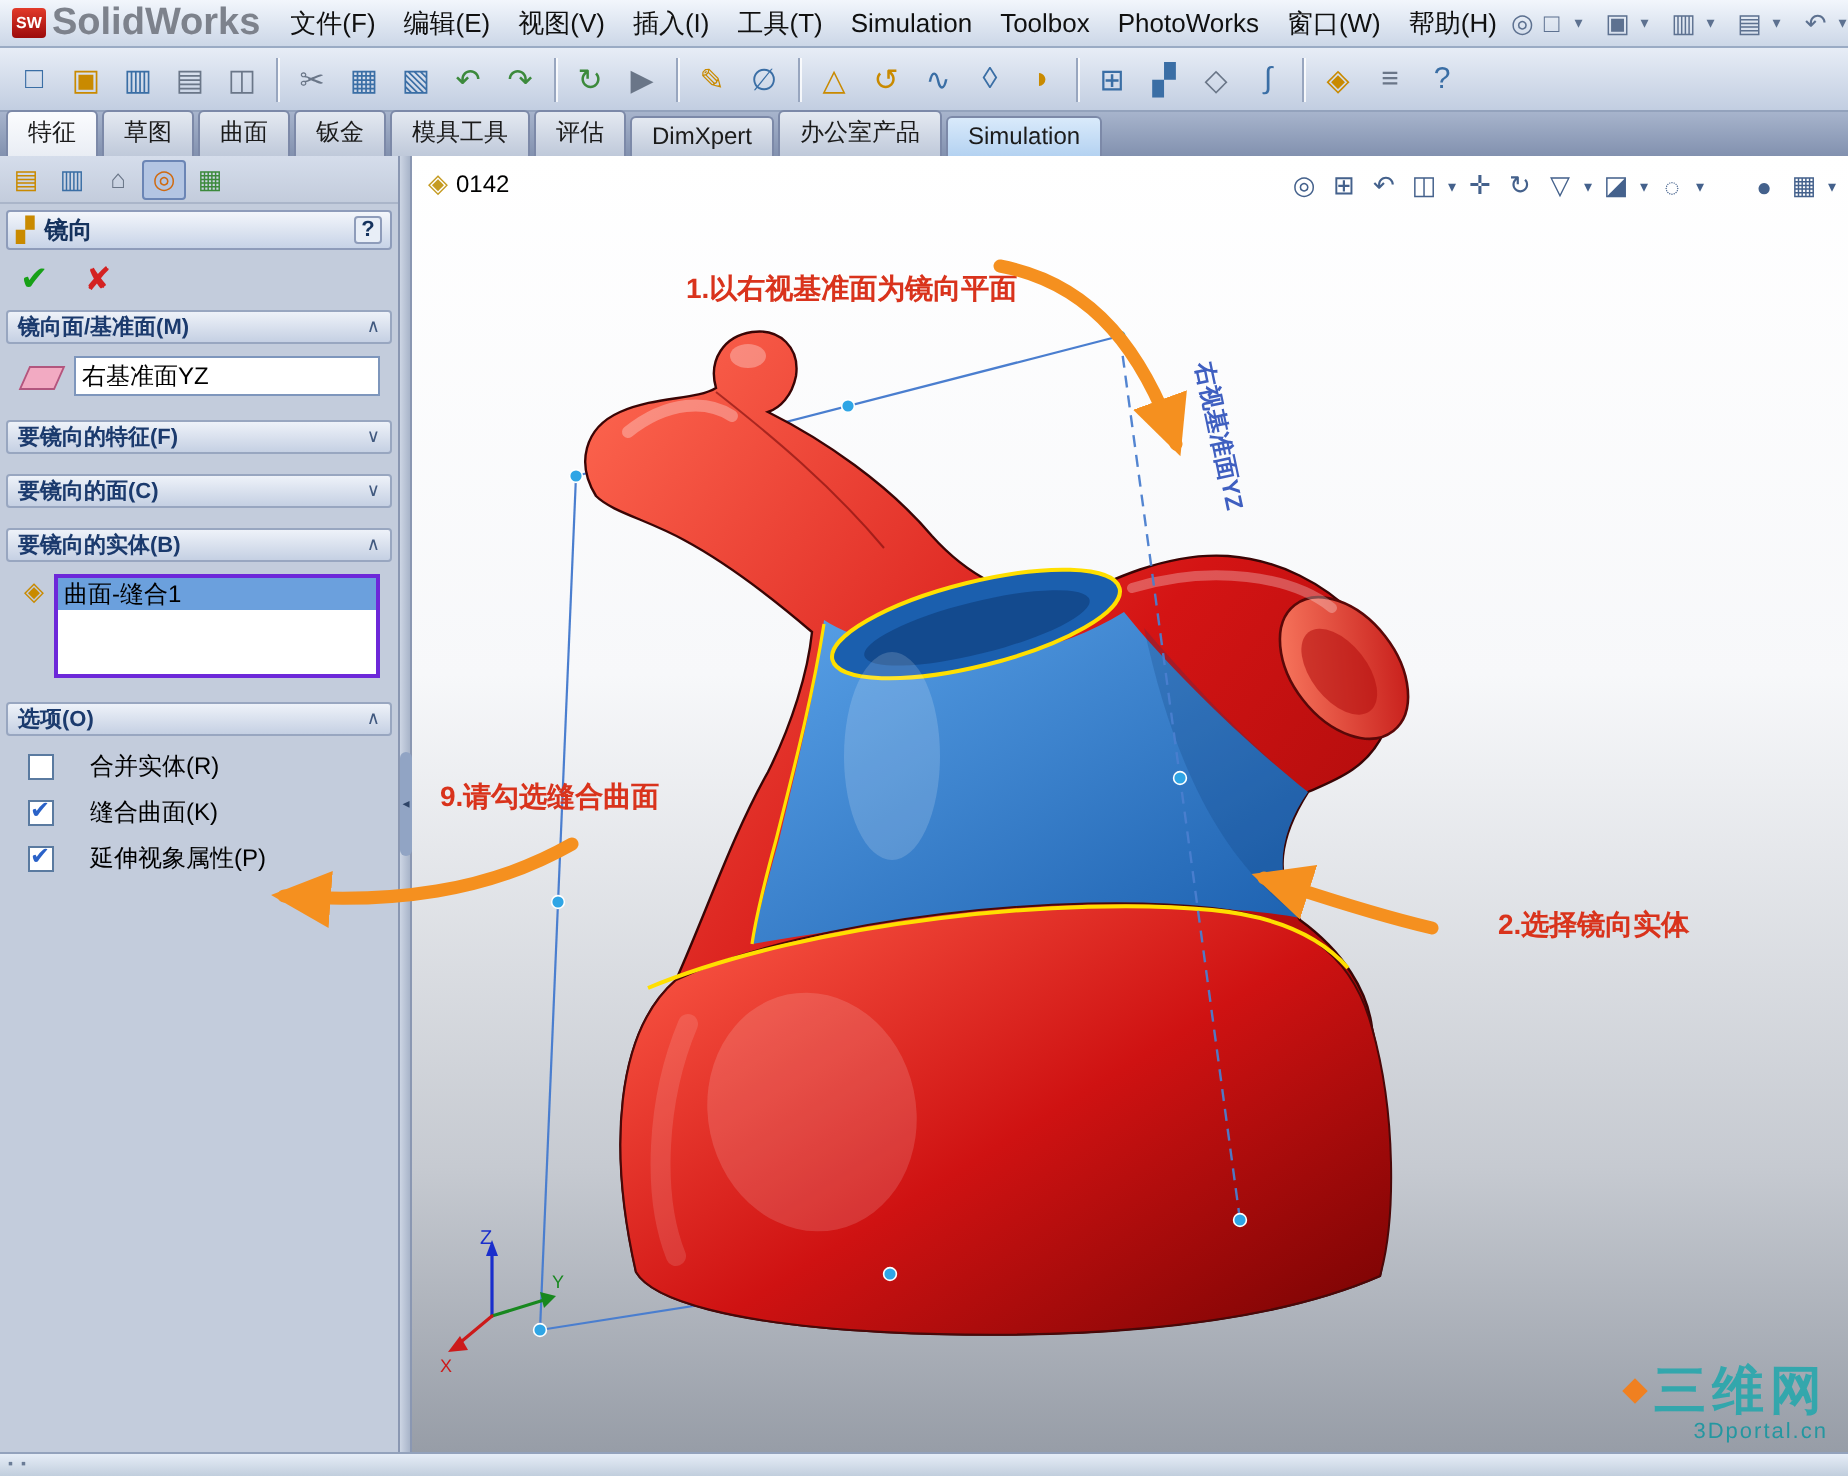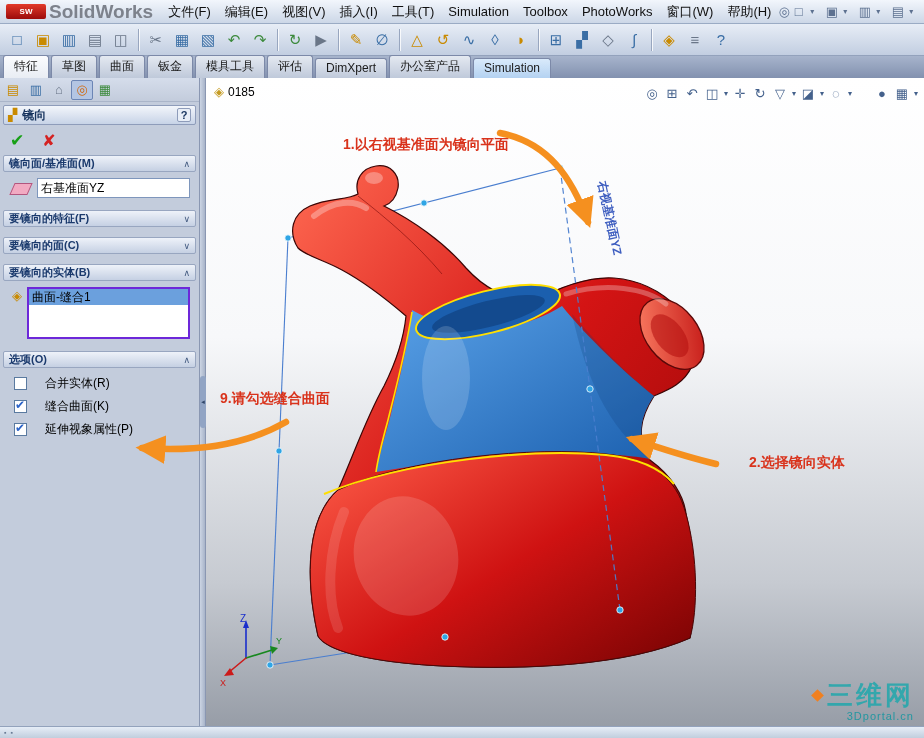--- a/index.html
+++ b/index.html
@@ -3,21 +3,21 @@
 <meta charset="utf-8">
 <style>
 *{box-sizing:border-box;margin:0;padding:0;}
 html,body{width:924px;height:738px;overflow:hidden;}
 body{font-family:"Liberation Sans","DejaVu Sans",sans-serif;}
 #app{position:relative;width:924px;height:738px;background:#c3ccdc;}
 
 
 .titlebar{height:24px;display:flex;align-items:center;background:linear-gradient(#f2f6fc,#ccd7e7);border-bottom:1px solid #9aabc4;padding:0 4px;}
 .logo{display:flex;align-items:center;gap:3px;padding:0 8px 0 2px;}
-.logo-mark{width:40px;height:15px;background:linear-gradient(#e23a2a,#9c0b0b);color:#fff;font-size:8px;font-weight:bold;display:flex;align-items:center;justify-content:center;border-radius:2px;}
+.logo-mark{width:17px;height:15px;background:linear-gradient(#e23a2a,#9c0b0b);color:#fff;font-size:8px;font-weight:bold;display:flex;align-items:center;justify-content:center;border-radius:2px;}
 .logo-text{font-size:19px;font-weight:bold;color:#7d828c;}
 .menu-item{font-size:13px;color:#101010;padding:3px 7px;white-space:nowrap;}
 .tb-spacer{flex:1;}
 .qgrp{display:flex;align-items:center;margin-right:6px;}
 .qicon{width:18px;height:18px;display:flex;align-items:center;justify-content:center;font-size:13px;color:#5d7190;}
 .qcaret{width:9px;font-size:8px;color:#5d7190;display:flex;align-items:center;justify-content:center;}
 
 
 .ftoolbar{height:32px;display:flex;align-items:center;background:linear-gradient(#e7edf6,#c2cee1);border-bottom:1px solid #93a2bc;padding:0 4px;}
 .fic{width:24px;height:24px;display:flex;align-items:center;justify-content:center;font-size:15px;margin:0 1px;border-radius:2px;}
@@ -263,21 +263,21 @@
     <div class="splitter">
       <div class="split-btn">
         <span>◂</span>
       </div>
     </div>
 
     <div class="viewport">
 
       <div class="doc-label">
         <span class="doc-ic">◈</span>
-        <span>0185</span>
+        <span>0142</span>
       </div>
 
       <div class="hud">
         <span class="hud-ic">◎</span>
         <span class="hud-ic">⊞</span>
         <span class="hud-ic">↶</span>
         <span class="hud-ic">◫</span>
         <span class="hud-caret">▾</span>
         <span class="hud-ic">✛</span>
         <span class="hud-ic">↻</span>

